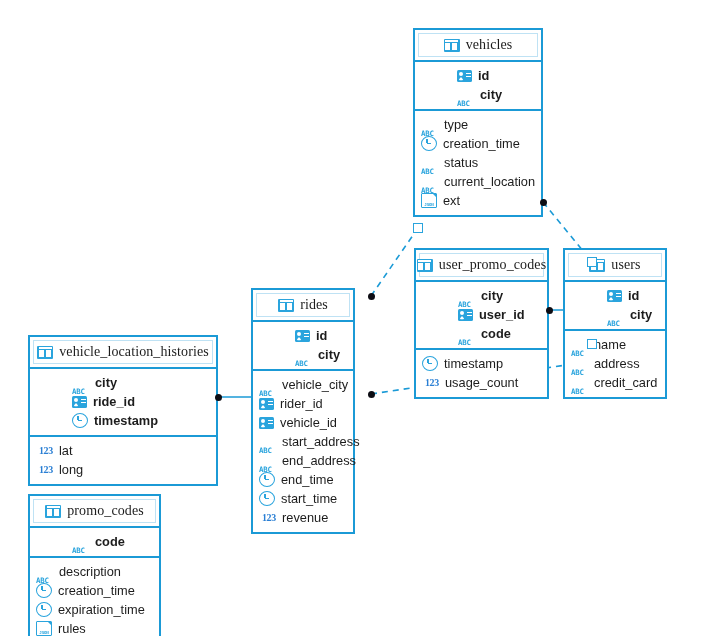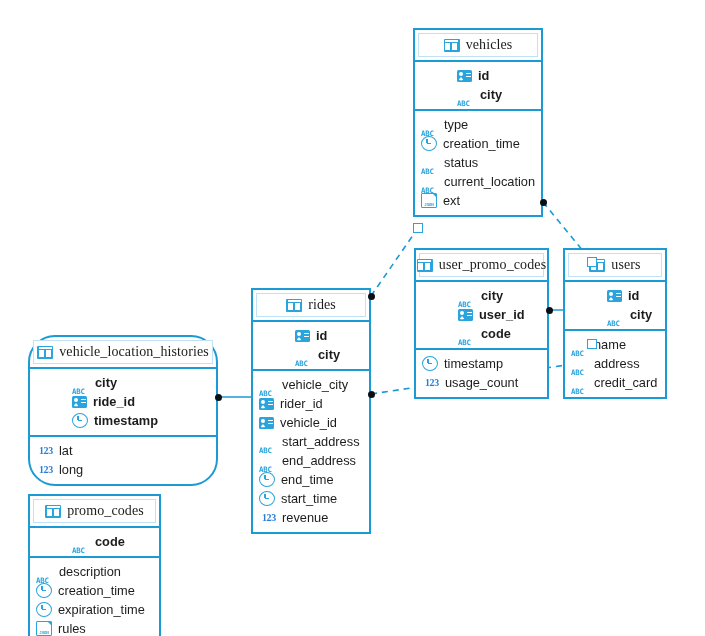--- a/index.html
+++ b/index.html
@@ -239,21 +239,21 @@
         <div class="field">
           <span class="ico-abc">ABC</span>
           <span class="fname">address</span>
         </div>
         <div class="field">
           <span class="ico-abc">ABC</span>
           <span class="fname">credit_card</span>
         </div>
       </div>
     </div>
-    <div class="table" style="left: 251px; top: 288px; width: 120px;">
+    <div class="table" style="left: 251px; top: 288px; width: 104px;">
       <div class="tbl-header">
         <span class="ico-table"></span>
         <span class="tbl-title">rides</span>
       </div>
       <div class="section first">
         <div class="field pk">
           <span class="ico-id"></span>
           <span class="fname">id</span>
         </div>
         <div class="field pk">
@@ -289,21 +289,21 @@
         <div class="field">
           <span class="ico-clock"></span>
           <span class="fname">start_time</span>
         </div>
         <div class="field">
           <span class="ico-123">123</span>
           <span class="fname">revenue</span>
         </div>
       </div>
     </div>
-    <div class="table" style="left: 28px; top: 335px; width: 190px; border-radius: 27px;">
+    <div class="table" style="left: 28px; top: 335px; width: 190px;">
       <div class="tbl-header">
         <span class="ico-table"></span>
         <span class="tbl-title">vehicle_location_histories</span>
       </div>
       <div class="section first">
         <div class="field pk">
           <span class="ico-abc">ABC</span>
           <span class="fname">city</span>
         </div>
         <div class="field pk">

